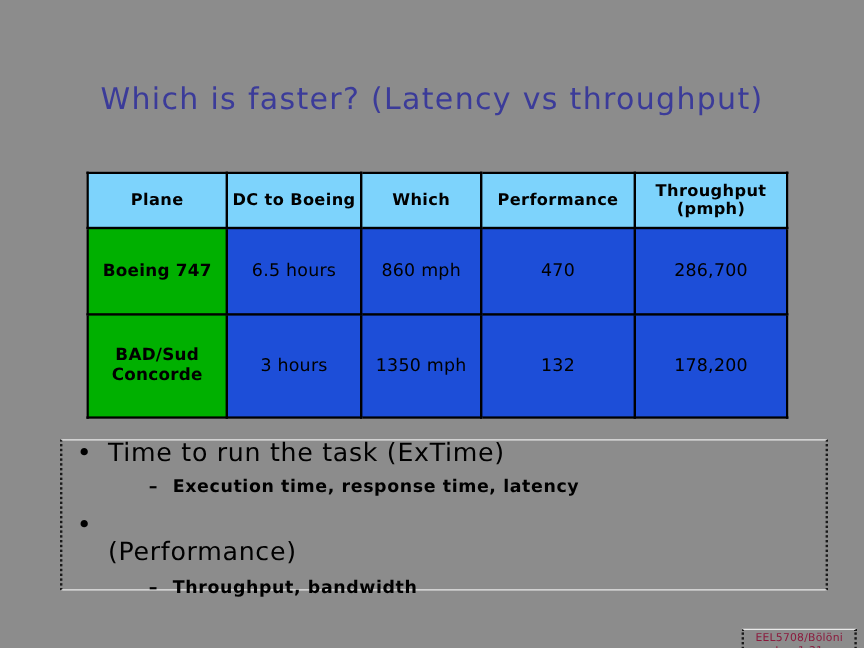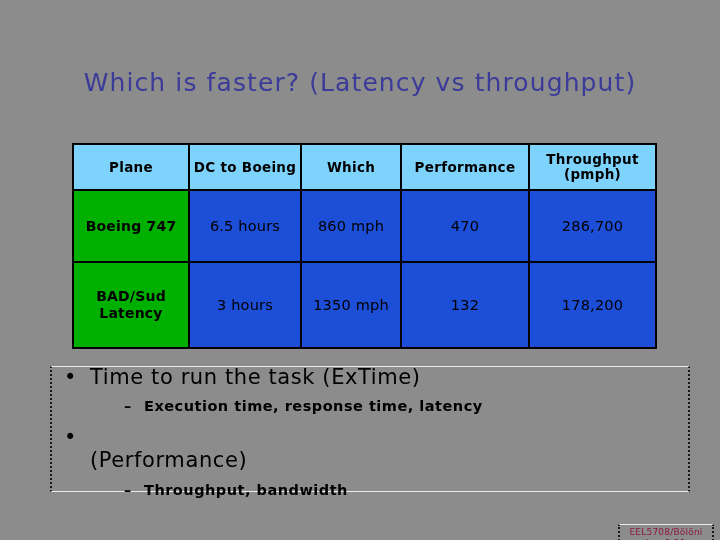--- a/index.html
+++ b/index.html
@@ -202,21 +202,21 @@
       <tr>
         <td class="plane-cell">Boeing 747</td>
         <td>6.5 hours</td>
         <td>860 mph</td>
         <td>470</td>
         <td>286,700</td>
       </tr>
       <tr class="row-tall">
         <td class="plane-cell">
           <span>BAD/Sud</span><br>
-          <span>Latency</span>
+          <span>Concorde</span>
         </td>
         <td>3 hours</td>
         <td>1350 mph</td>
         <td>132</td>
         <td>178,200</td>
       </tr>
     </tbody>
   </table>
 
   <div id="body-placeholder"></div>

